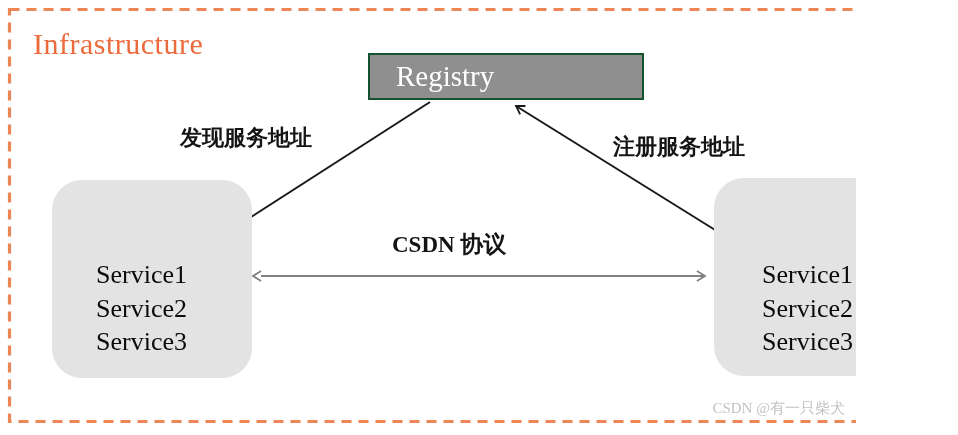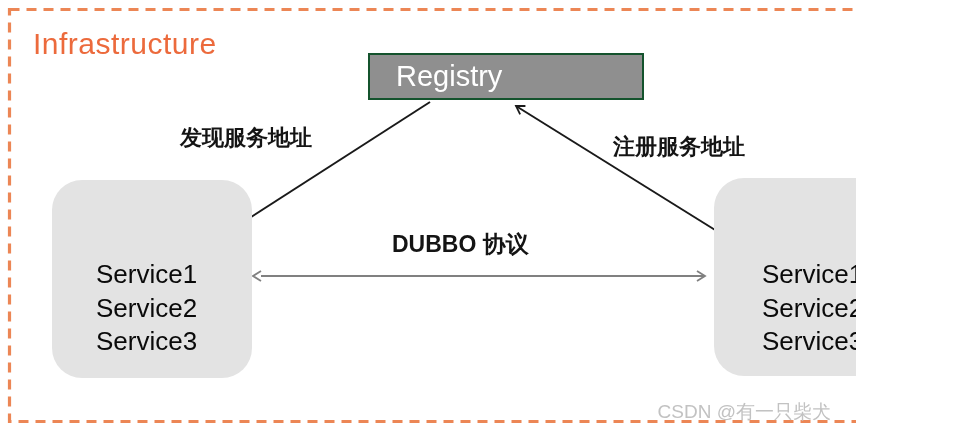--- a/index.html
+++ b/index.html
@@ -1,21 +1,21 @@
 <!DOCTYPE html>
 <html><head>
 <meta charset="utf-8">
 <style>
   html, body { margin: 0; padding: 0; background: #ffffff; }
   .canvas {
     position: relative;
     width: 856px;
     height: 435px;
     background: #ffffff;
-    font-family: Liberation Sans, sans-serif;
+    font-family: Liberation Serif, serif;
     overflow: hidden;
   }
   .svg-layer {
     position: absolute;
     left: 0; top: 0;
     width: 958px; height: 435px;
   }
   .title {
     position: absolute;
     left: 33px; top: 27px;
@@ -65,22 +65,22 @@
     font-size: 22px;
     font-weight: 600;
     color: #141414;
     white-space: nowrap;
   }
   .edge-label.discover { left: 180px; top: 123px; }
   .edge-label.register { left: 613px; top: 132px; }
   .edge-label.protocol { left: 392px; top: 229px; font-size: 23px; }
   .watermark {
     position: absolute;
-    right: 25px; top: 399px;
-    font-size: 19px;
+    right: 11px; top: 399px;
+    font-size: 15px;
     color: #c2c2c2;
     white-space: nowrap;
   }
 </style>
 </head>
 <body>
 
 <div class="canvas">
 
   <svg class="svg-layer" viewBox="0 0 958 435" xmlns="http://www.w3.org/2000/svg">
@@ -125,17 +125,17 @@
   </div>
 
   <div class="service-list right">
     <div>Service1</div>
     <div>Service2</div>
     <div>Service3</div>
   </div>
 
   <div class="edge-label register">注册服务地址</div>
   <div class="edge-label discover">发现服务地址</div>
-  <div class="edge-label protocol">DUBBO 协议</div>
+  <div class="edge-label protocol">CSDN 协议</div>
 
   <div class="watermark">CSDN @有一只柴犬</div>
 
 </div>
 
 </body></html>

